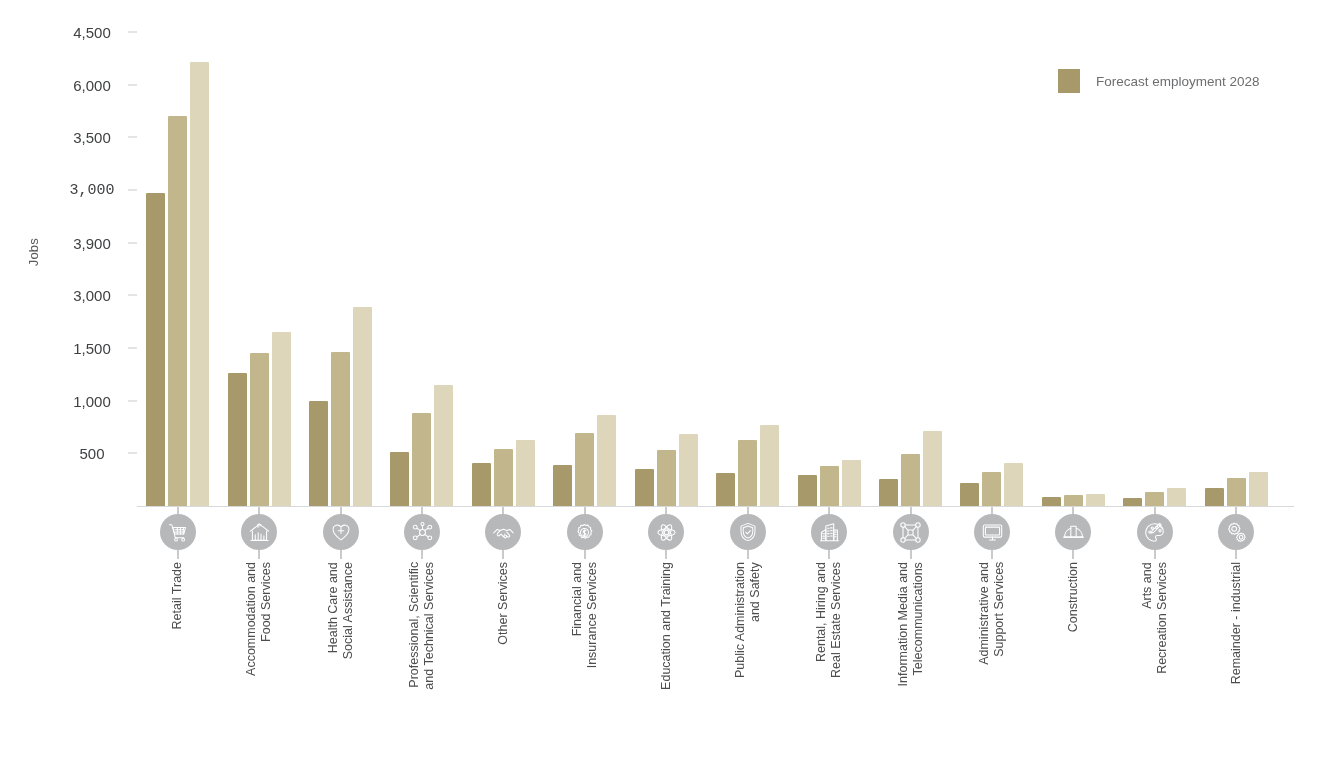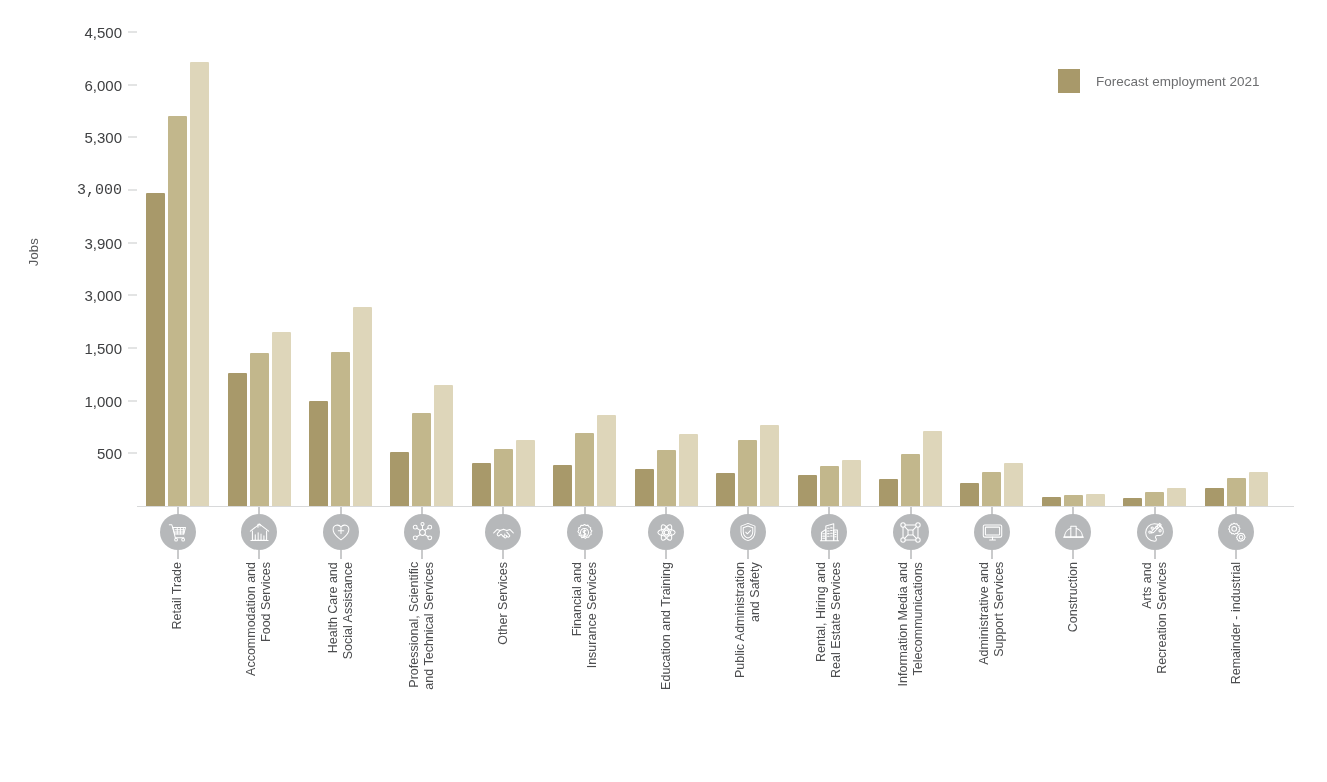--- a/index.html
+++ b/index.html
@@ -29,21 +29,21 @@
     color: #58595b;
     writing-mode: vertical-rl;
     transform: rotate(180deg);
     letter-spacing: 0.2px;
     white-space: nowrap;
   }
   .y-tick {
     position: absolute;
     left: 62px;
     width: 60px;
-    text-align: right;
+    text-align: center;
     font-size: 15px;
     color: #3f4042;
     transform: translateY(-50%);
     white-space: nowrap;
   }
   .y-tick-dash {
     position: absolute;
     left: 128px;
     width: 9px;
     height: 1px;
@@ -163,21 +163,21 @@
       <div class="y-tick" style="top: 400.667px;">1,000</div>
       <div class="y-tick-dash" style="top: 400.667px;"></div>
       <div class="y-tick" style="top: 348px;">1,500</div>
       <div class="y-tick-dash" style="top: 348px;"></div>
       <div class="y-tick" style="top: 295.333px;">3,000</div>
       <div class="y-tick-dash" style="top: 295.333px;"></div>
       <div class="y-tick" style="top: 242.667px;">3,900</div>
       <div class="y-tick-dash" style="top: 242.667px;"></div>
       <div class="y-tick" style="top: 190px; font-family: Liberation Mono, monospace;">3,000</div>
       <div class="y-tick-dash" style="top: 190px;"></div>
-      <div class="y-tick" style="top: 137.333px;">5,300</div>
+      <div class="y-tick" style="top: 137.333px;">3,500</div>
       <div class="y-tick-dash" style="top: 137.333px;"></div>
       <div class="y-tick" style="top: 84.6667px;">6,000</div>
       <div class="y-tick-dash" style="top: 84.6667px;"></div>
       <div class="y-tick" style="top: 32px;">4,500</div>
       <div class="y-tick-dash" style="top: 32px;"></div>
     </div>
 
   <div id="plot">
       <div class="group" style="left: 0px; width: 81.4286px;">
         <div class="bar s0" title="Forecast employment 2021 — Retail Trade: 2970" style="height: 312.84px; background: rgb(168, 153, 106);"></div>
@@ -477,17 +477,17 @@
           </svg>
         </div>
         <div class="cat-stem2"></div>
         <div class="cat-label">Remainder - industrial</div>
       </div>
     </div>
 
   <div id="legend">
       <div class="legend-row">
         <div class="legend-swatch" style="background: rgb(168, 153, 106);"></div>
-        <div class="legend-label">Forecast employment 2021</div>
+        <div class="legend-label">Forecast employment 2028</div>
       </div>
     </div>
 
 </div>
 
 </body></html>

